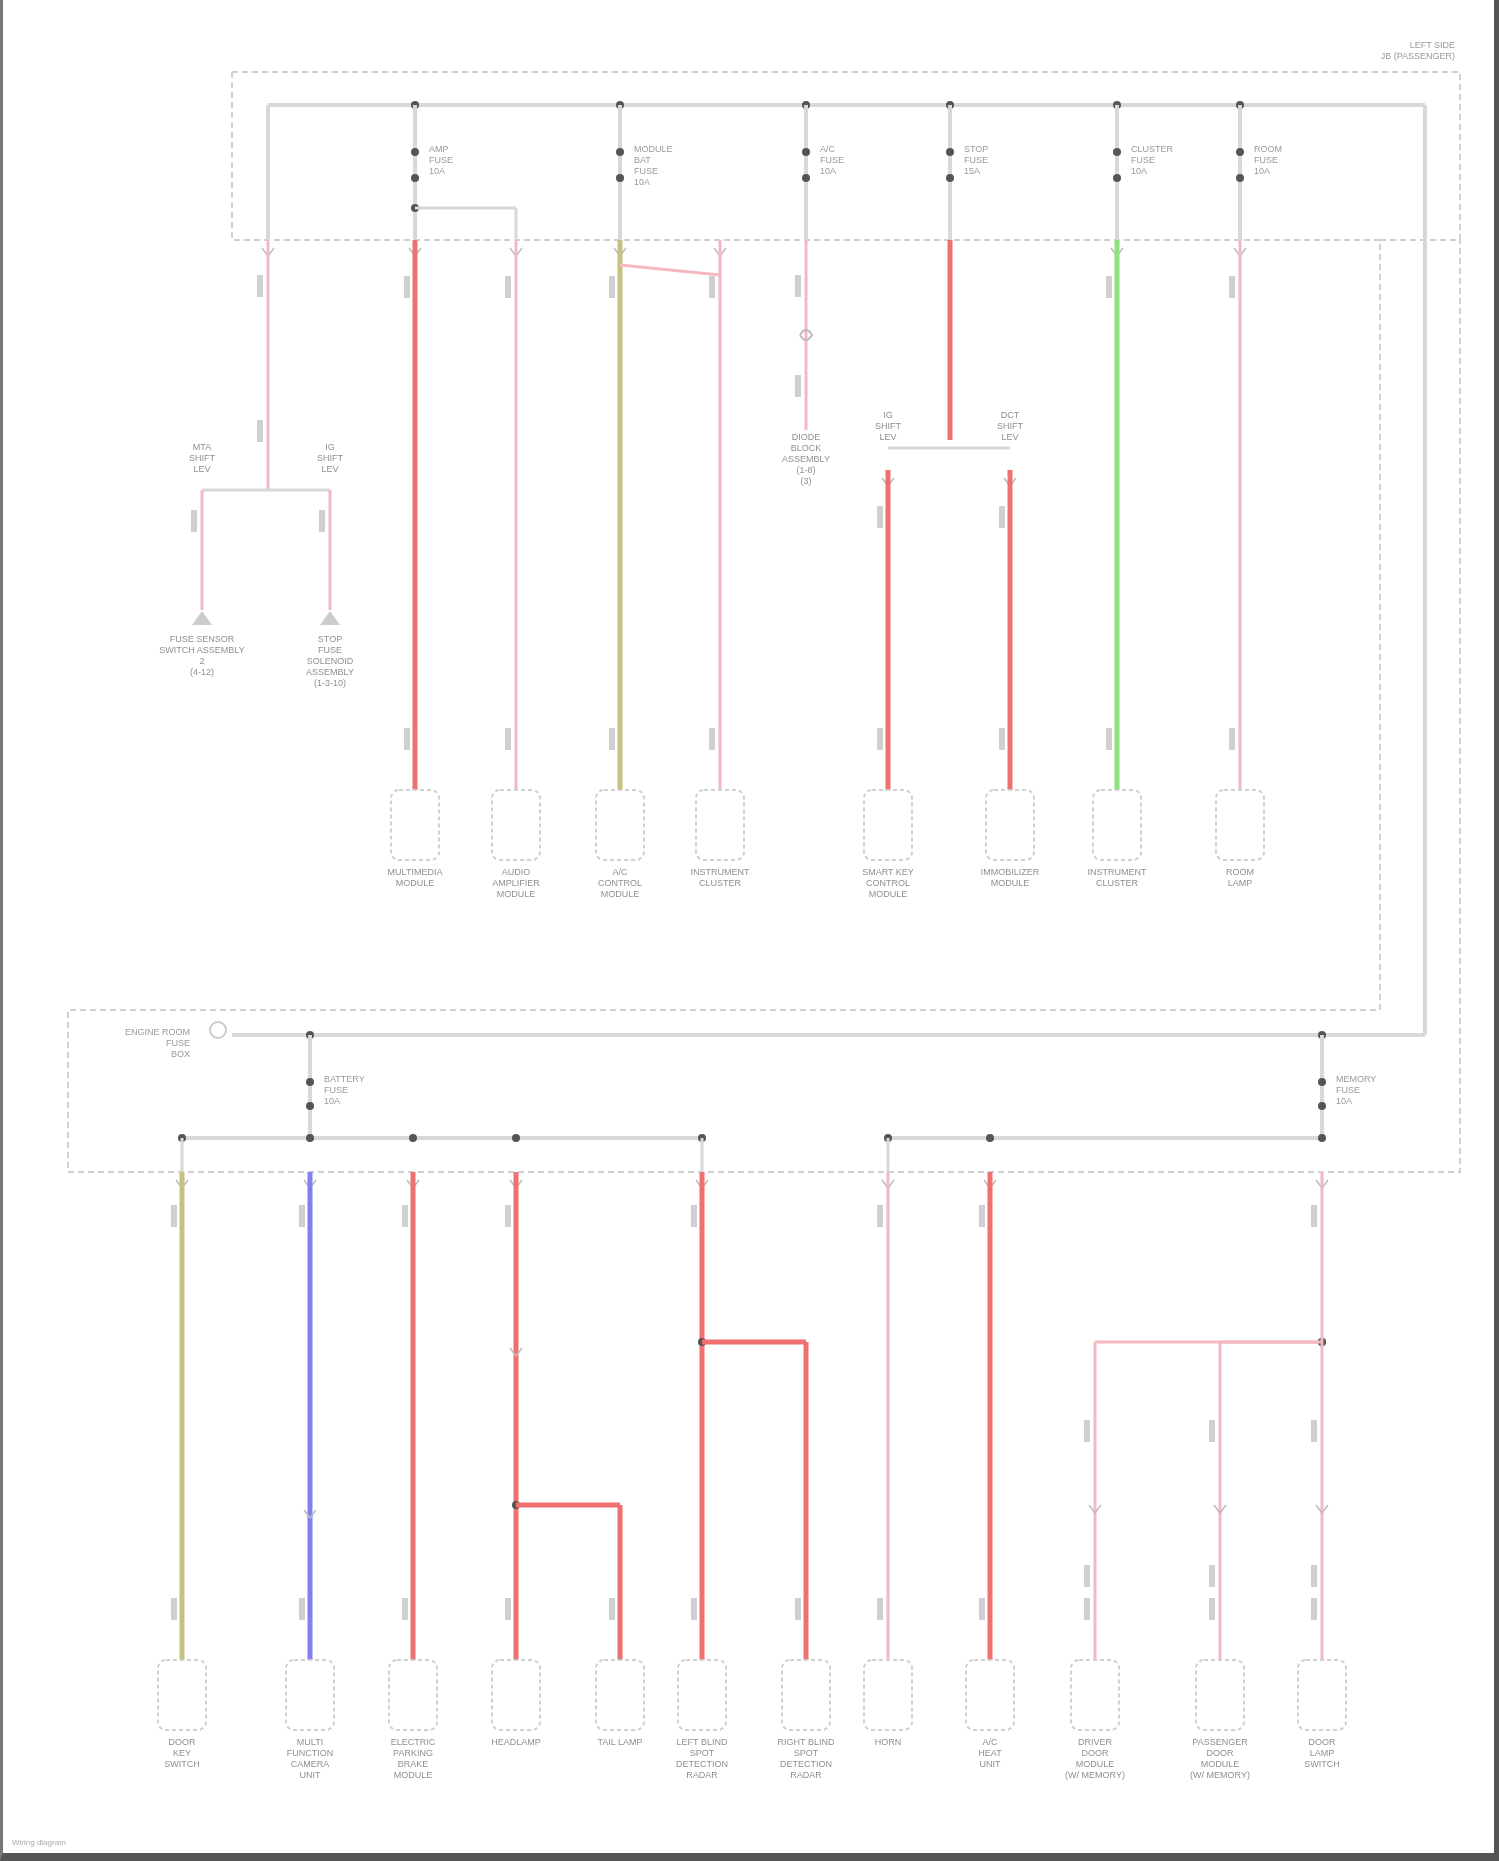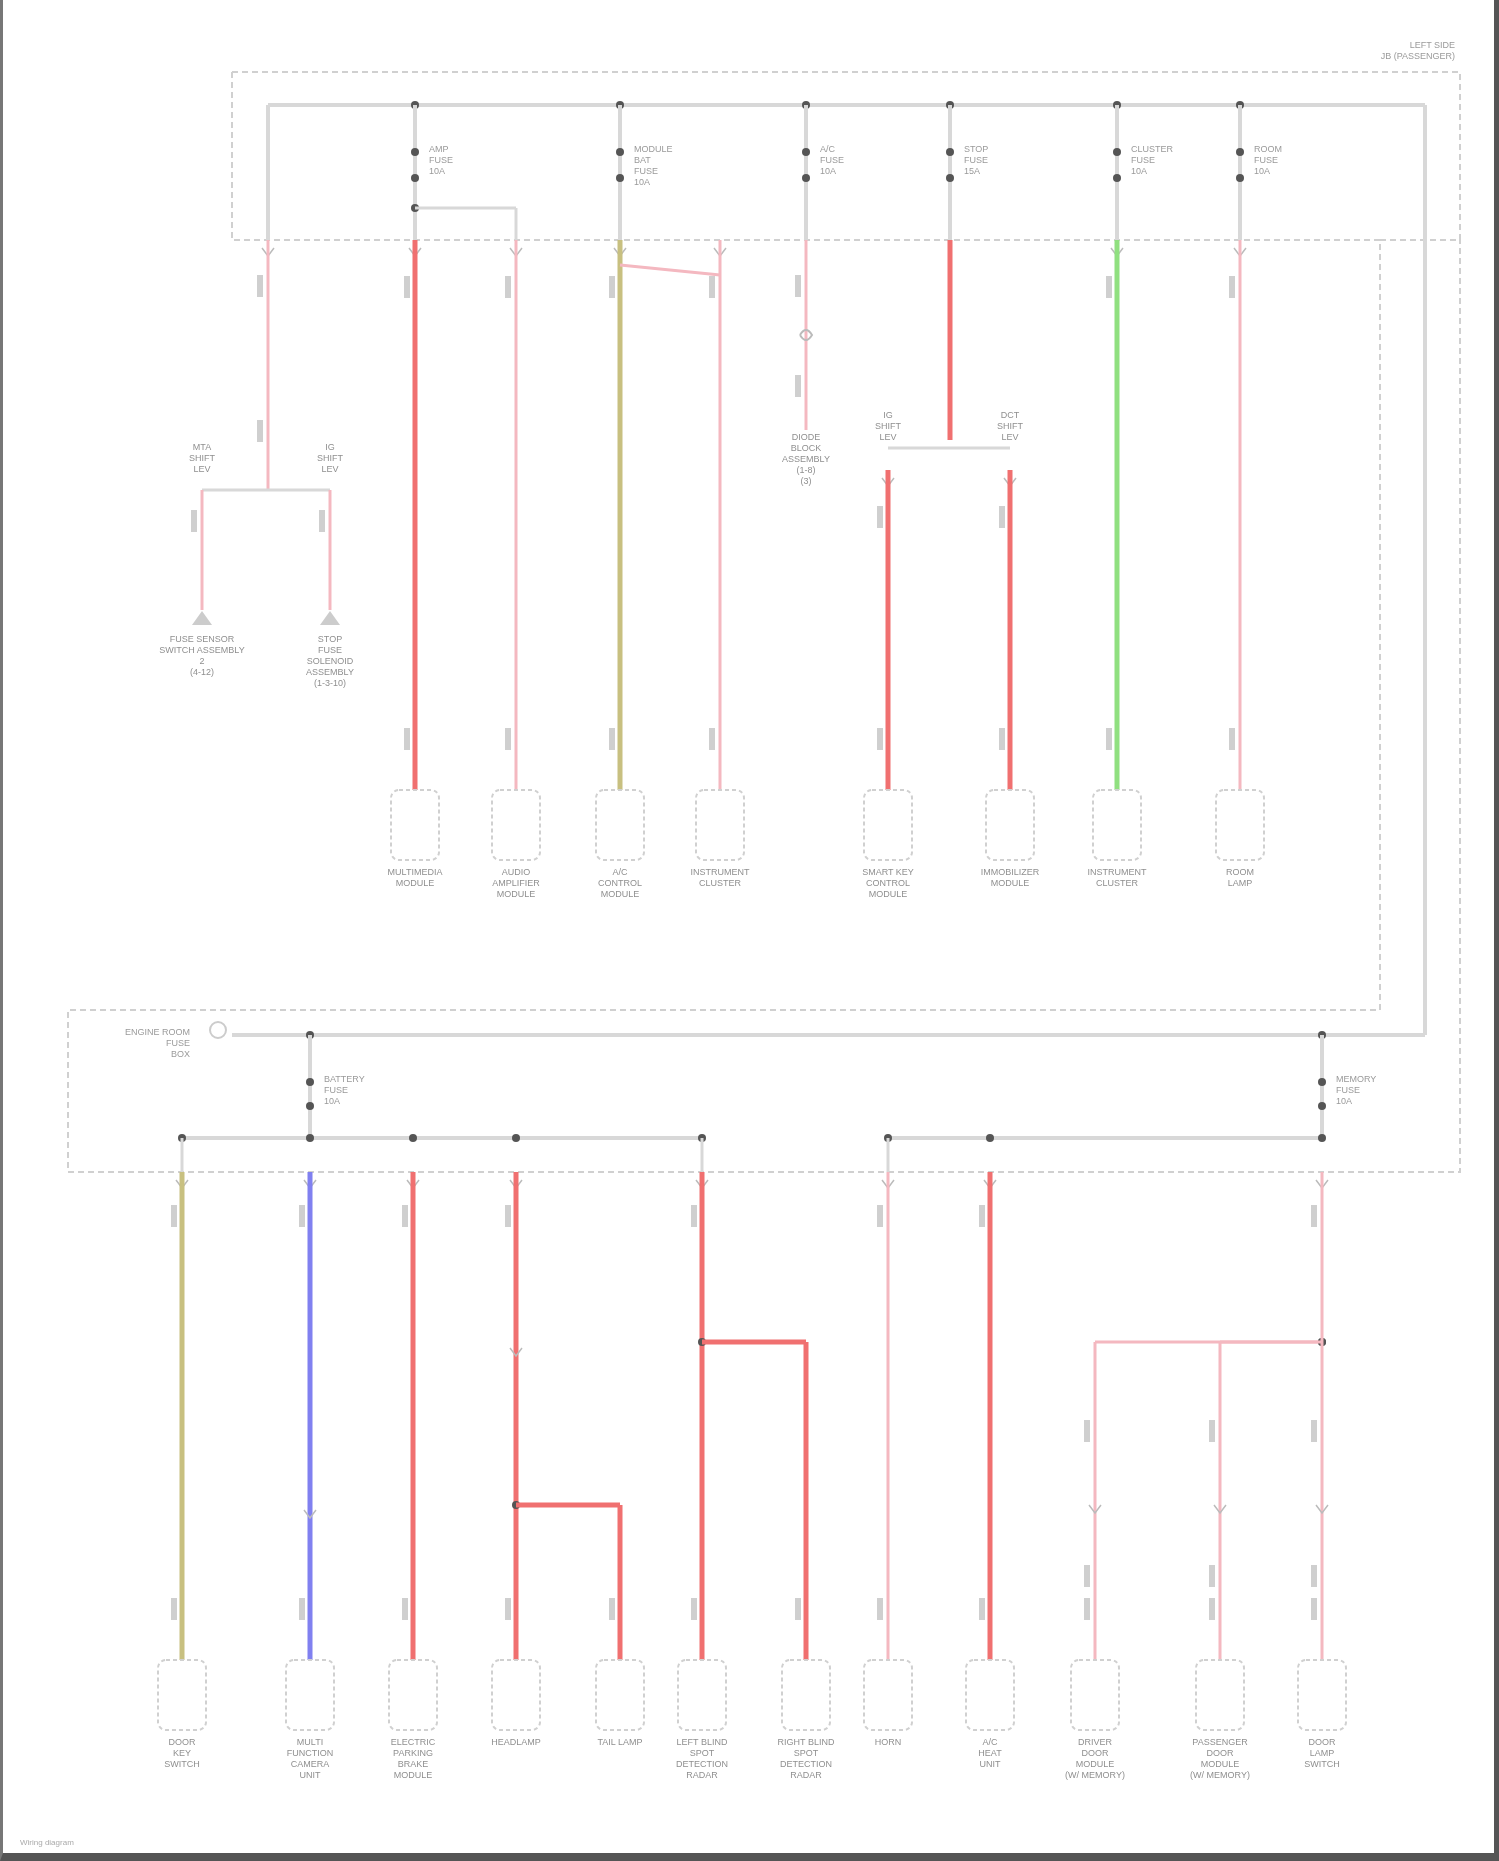--- a/index.html
+++ b/index.html
@@ -3,21 +3,21 @@
 <meta charset="utf-8">
 <style>
   html, body { margin:0; padding:0; background:#ffffff; }
   body { width:1499px; height:1861px; position:relative; overflow:hidden;
          font-family:"Liberation Sans", sans-serif; }
   .frame { position:absolute; left:0; top:0; width:1491px; height:1853px;
            border-right:8px solid #555; border-bottom:8px solid #555; border-left:3px solid #777; }
   svg { position:absolute; left:0; top:0; }
   .lbl { font-size:9px; fill:#9a9a9a; font-family:"Liberation Sans", sans-serif; }
   .clbl { font-size:9px; fill:#8f8f8f; font-family:"Liberation Sans", sans-serif; text-anchor:middle; }
-  .footer { position:absolute; left:12px; bottom:14px; font-size:8px; color:#aaa;margin-left:8px; }
+  .footer { position:absolute; left:12px; bottom:14px; font-size:8px; color:#aaa; }
 </style>
 </head>
 <body>
 
 <div class="frame"></div>
 
 <svg id="diagram" width="1499" height="1861" viewBox="0 0 1499 1861" xmlns="http://www.w3.org/2000/svg">
     <path d="M232,72 L1460,72 L1460,240 L1380,240 L1380,1010 L68,1010 L68,1172 L1460,1172 L1460,240" fill="none" stroke="#d0d0d0" stroke-width="2" stroke-dasharray="6 4"></path>
     <path d="M232,72 L232,240 L1380,240" fill="none" stroke="#d0d0d0" stroke-width="2" stroke-dasharray="6 4"></path>
     <text x="1455" y="48" class="lbl" text-anchor="end"><tspan x="1455" dy="0">LEFT SIDE</tspan><tspan x="1455" dy="11">JB (PASSENGER)</tspan></text>

